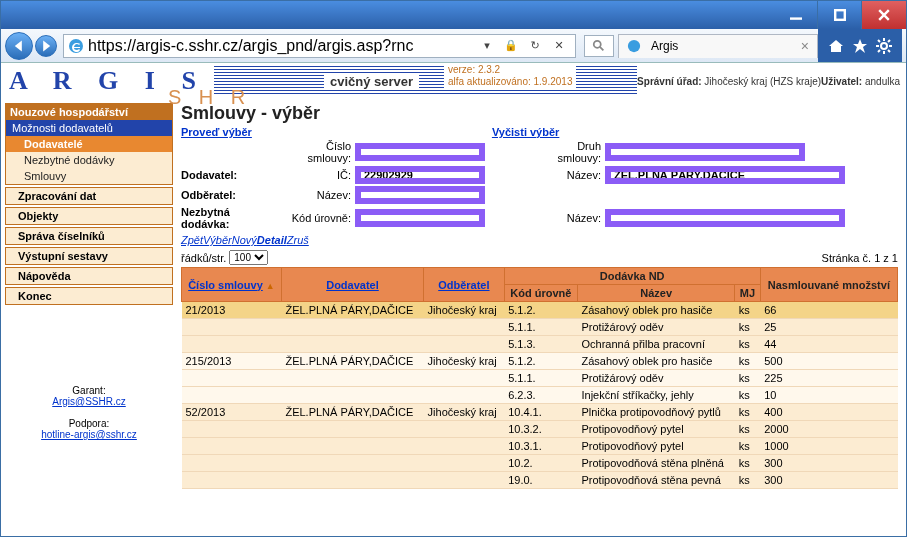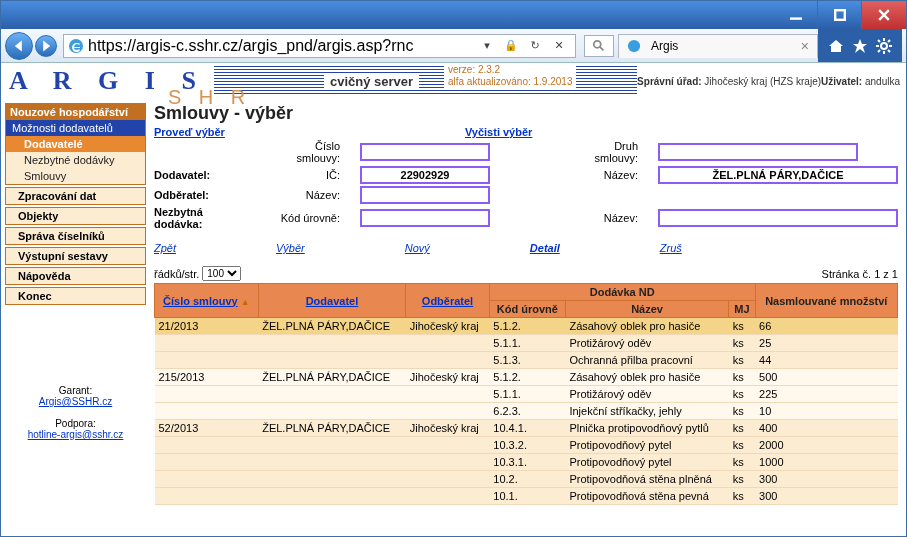--- a/index.html
+++ b/index.html
@@ -51,25 +51,25 @@
   .menu-item.sel{background:#e88830;color:#fff;font-weight:bold;}
   .menu-link{padding:2px 12px;font-size:11px;font-weight:bold;background:#fcecd2;border:1px solid #c07020;margin-bottom:2px;}
   .side-bottom{text-align:center;font-size:10px;margin-top:80px;}
   .side-bottom a{color:#0033cc;margin-top:26px;}
   
   .main{flex:1;padding:4px 8px 4px 4px;}
   h2{font-size:18px;font-weight:bold;margin-bottom:2px;color:#222;}
   .lnk{color:#0033cc;text-decoration:underline;font-size:11px;}
   .lnk.bold{font-weight:bold;}
   .lnk.it{font-style:italic;}
-  .filter-row{display:flex;align-items:center;margin:2px 0;gap:16px;}
+  .filter-row{display:flex;align-items:center;margin:2px 0;}
   .filter-row .lbl{font-weight:bold;width:100px;font-size:11px;}
   .filter-row .sub{width:74px;text-align:right;padding-right:4px;font-size:11px;}
-  .filter-row input{border:2px solid #8b5cf6;height:18px;padding:1px 3px;font-size:11px;text-align:center;}
-  .actions{display:flex;gap:100px;margin:12px 0;}
+  .filter-row input{border:6px solid #8b5cf6;height:18px;padding:1px 3px;font-size:11px;}
+  .actions{display:flex;margin:4px 0;}
   
   .pager{display:flex;align-items:center;margin-top:4px;font-size:11px;}
   .pager select{font-size:10px;}
   .pager .right{margin-left:auto;}
   
   table.grid{width:100%;border-collapse:collapse;font-size:11px;margin-top:2px;}
   table.grid th{background:#e88850;color:#222;font-weight:bold;padding:2px 4px;border:1px solid #d07030;text-align:center;}
   table.grid th a{color:#0033cc;text-decoration:underline;}
   table.grid td{padding:2px 4px;border-bottom:1px solid #f0d8b8;}
   tr.g0{background:#fcecd2;}
@@ -348,21 +348,21 @@
                 <td></td>
                 <td>10.2.</td>
                 <td>Protipovodňová stěna plněná</td>
                 <td>ks</td>
                 <td>300</td>
               </tr>
               <tr class="g0">
                 <td></td>
                 <td></td>
                 <td></td>
-                <td>10.1.</td>
+                <td>19.0.</td>
                 <td>Protipovodňová stěna pevná</td>
                 <td>ks</td>
                 <td>300</td>
               </tr>
             </tbody>
         </table>
       </div>
     </div>
   </div>
 </div>

